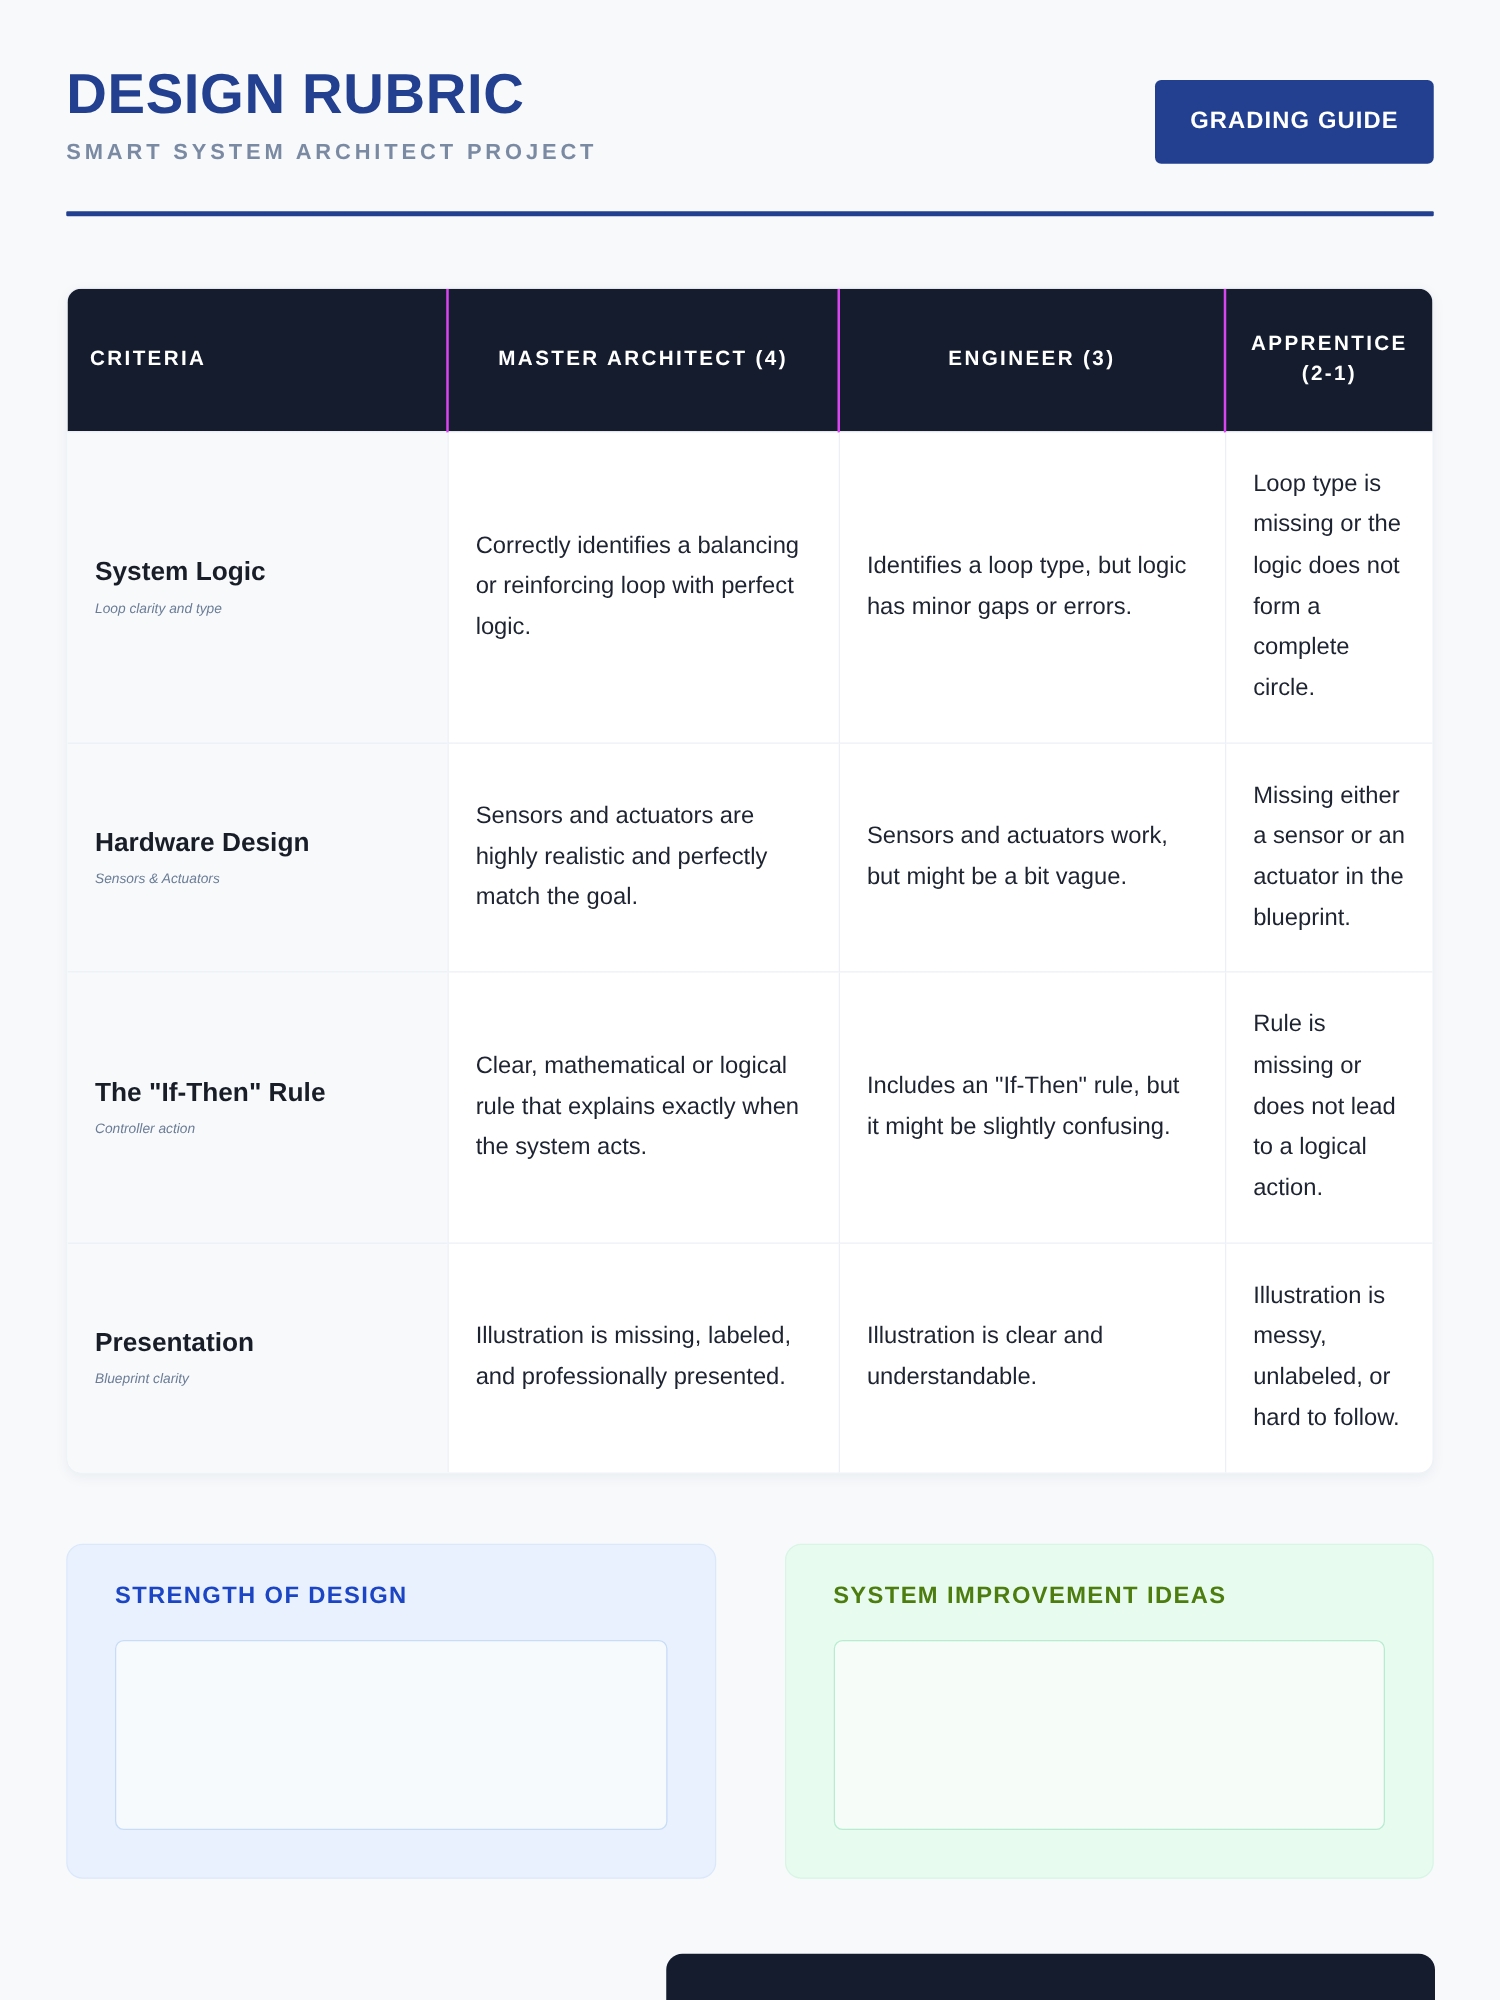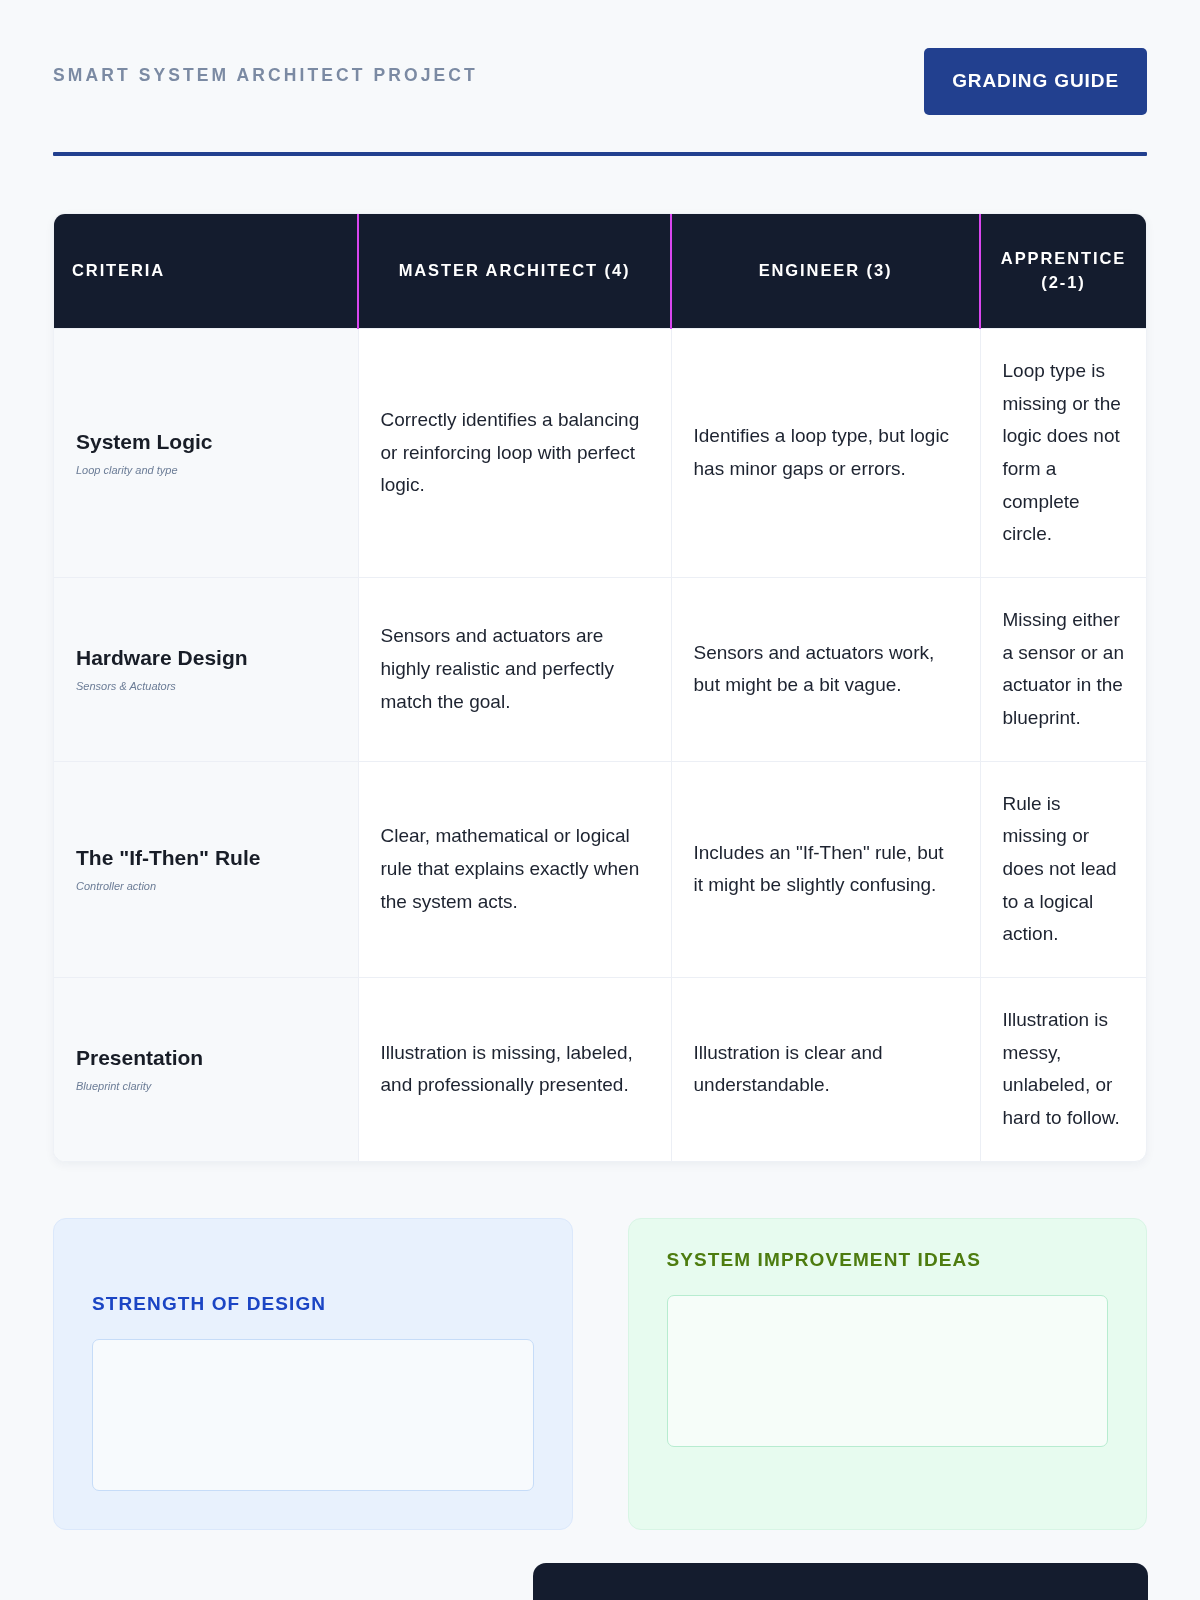--- a/index.html
+++ b/index.html
@@ -51,20 +51,21 @@
   .guide-button {
     background: #22408f;
     color: #ffffff;
     border: none;
     border-radius: 5px;
     font-family: "Liberation Sans", sans-serif;
     font-size: 19px;
     font-weight: 700;
     letter-spacing: 0.9px;
     padding: 22px 28px 23px 28px;
+    margin-top: 16px;
     cursor: pointer;
     white-space: nowrap;
   }
   .rule {
     margin-top: 37px;
     height: 4px;
     background: #22408f;
     border-radius: 1px;
   }
 
@@ -154,21 +155,21 @@
   .panel-improve {
     background: #e7fbef;
     border: 1px solid #d8f5e5;
   }
   .panel-heading {
     font-size: 19px;
     font-weight: 700;
     letter-spacing: 1.1px;
     margin-bottom: 24px;
   }
-  .panel-strength .panel-heading { color: #1b45c4; margin-top: 44px; }
+  .panel-strength .panel-heading { color: #1b45c4; }
   .panel-improve .panel-heading { color: #4d7c0f; }
   .panel-input {
     display: block;
     width: 100%;
     height: 152px;
     box-sizing: border-box;
     border-radius: 7px;
     background: #f7fafd;
     font-family: "Liberation Sans", sans-serif;
     font-size: 16px;
@@ -196,20 +197,21 @@
     box-sizing: border-box;
   }
 </style>
 </head>
 <body>
 
 <div class="page">
 
   <div class="header">
     <div class="title-block">
+      <h1 class="doc-title">DESIGN RUBRIC</h1>
       <div class="doc-subtitle">SMART SYSTEM ARCHITECT PROJECT</div>
     </div>
     <button class="guide-button">GRADING GUIDE</button>
   </div>
 
   <div class="rule"></div>
 
   <div class="rubric-card">
     <table class="rubric">
       <thead>

